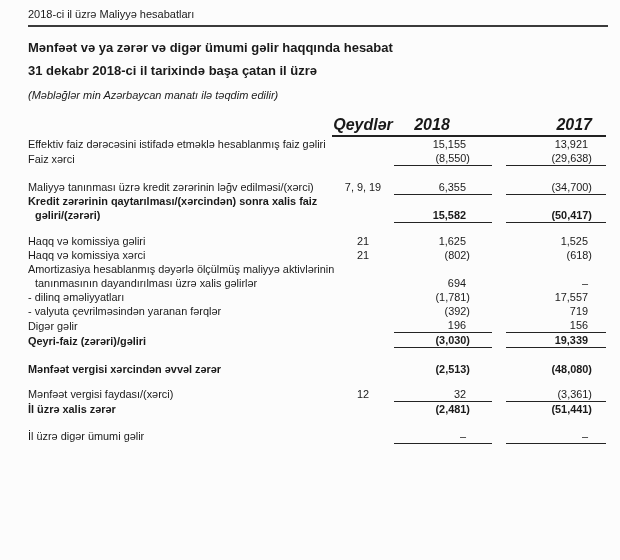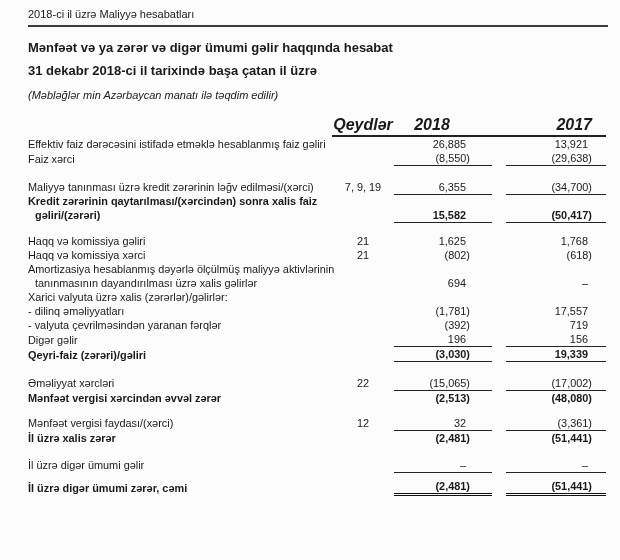--- a/index.html
+++ b/index.html
@@ -76,21 +76,21 @@
       <th class="hb"></th>
       <th class="hb y7-h">2017</th>
     </tr>
   </thead>
   <tbody>
       <tr>
         <td class="lbl">
           <div>Effektiv faiz dərəcəsini istifadə etməklə hesablanmış faiz gəliri</div>
         </td>
         <td class="nts"></td>
-        <td class="num y8 pp">26,885</td>
+        <td class="num y8 pp">15,155</td>
         <td></td>
         <td class="num y7 pp">13,921</td>
       </tr>
       <tr>
         <td class="lbl">
           <div>Faiz xərci</div>
         </td>
         <td class="nts"></td>
         <td class="num y8 rb">(8,550)</td>
         <td></td>
@@ -121,21 +121,21 @@
       <tr class="sp" style="height: 12px;">
         <td colspan="5"></td>
       </tr>
       <tr>
         <td class="lbl">
           <div>Haqq və komissiya gəliri</div>
         </td>
         <td class="nts">21</td>
         <td class="num y8 pp">1,625</td>
         <td></td>
-        <td class="num y7 pp">1,768</td>
+        <td class="num y7 pp">1,525</td>
       </tr>
       <tr>
         <td class="lbl">
           <div>Haqq və komissiya xərci</div>
         </td>
         <td class="nts">21</td>
         <td class="num y8">(802)</td>
         <td></td>
         <td class="num y7">(618)</td>
       </tr>
@@ -144,29 +144,20 @@
           <div>Amortizasiya hesablanmış dəyərlə ölçülmüş maliyyə aktivlərinin</div>
           <div class="ind">tanınmasının dayandırılması üzrə xalis gəlirlər</div>
         </td>
         <td class="nts"></td>
         <td class="num y8 pp">694</td>
         <td></td>
         <td class="num y7 pp">–</td>
       </tr>
       <tr>
         <td class="lbl">
-          <div>Xarici valyuta üzrə xalis (zərərlər)/gəlirlər:</div>
-        </td>
-        <td class="nts"></td>
-        <td class="num y8"></td>
-        <td></td>
-        <td class="num y7"></td>
-      </tr>
-      <tr>
-        <td class="lbl">
           <div>- dilinq əməliyyatları</div>
         </td>
         <td class="nts"></td>
         <td class="num y8">(1,781)</td>
         <td></td>
         <td class="num y7 pp">17,557</td>
       </tr>
       <tr>
         <td class="lbl">
           <div>- valyuta çevrilməsindən yaranan fərqlər</div>
@@ -189,29 +180,20 @@
         <td class="lbl">
           <div>Qeyri-faiz (zərəri)/gəliri</div>
         </td>
         <td class="nts"></td>
         <td class="num y8 rb">(3,030)</td>
         <td></td>
         <td class="num y7 rb pp">19,339</td>
       </tr>
       <tr class="sp" style="height: 14px;">
         <td colspan="5"></td>
-      </tr>
-      <tr>
-        <td class="lbl">
-          <div>Əməliyyat xərcləri</div>
-        </td>
-        <td class="nts">22</td>
-        <td class="num y8 rb">(15,065)</td>
-        <td></td>
-        <td class="num y7 rb">(17,002)</td>
       </tr>
       <tr class="b">
         <td class="lbl">
           <div>Mənfəət vergisi xərcindən əvvəl zərər</div>
         </td>
         <td class="nts"></td>
         <td class="num y8">(2,513)</td>
         <td></td>
         <td class="num y7">(48,080)</td>
       </tr>
@@ -244,23 +226,14 @@
           <div>İl üzrə digər ümumi gəlir</div>
         </td>
         <td class="nts"></td>
         <td class="num y8 rb pp">–</td>
         <td></td>
         <td class="num y7 rb pp">–</td>
       </tr>
       <tr class="sp" style="height: 7px;">
         <td colspan="5"></td>
       </tr>
-      <tr class="b">
-        <td class="lbl">
-          <div>İl üzrə digər ümumi zərər, cəmi</div>
-        </td>
-        <td class="nts"></td>
-        <td class="num y8 dr">(2,481)</td>
-        <td></td>
-        <td class="num y7 dr">(51,441)</td>
-      </tr>
     </tbody>
 </table>
 
 </body></html>

